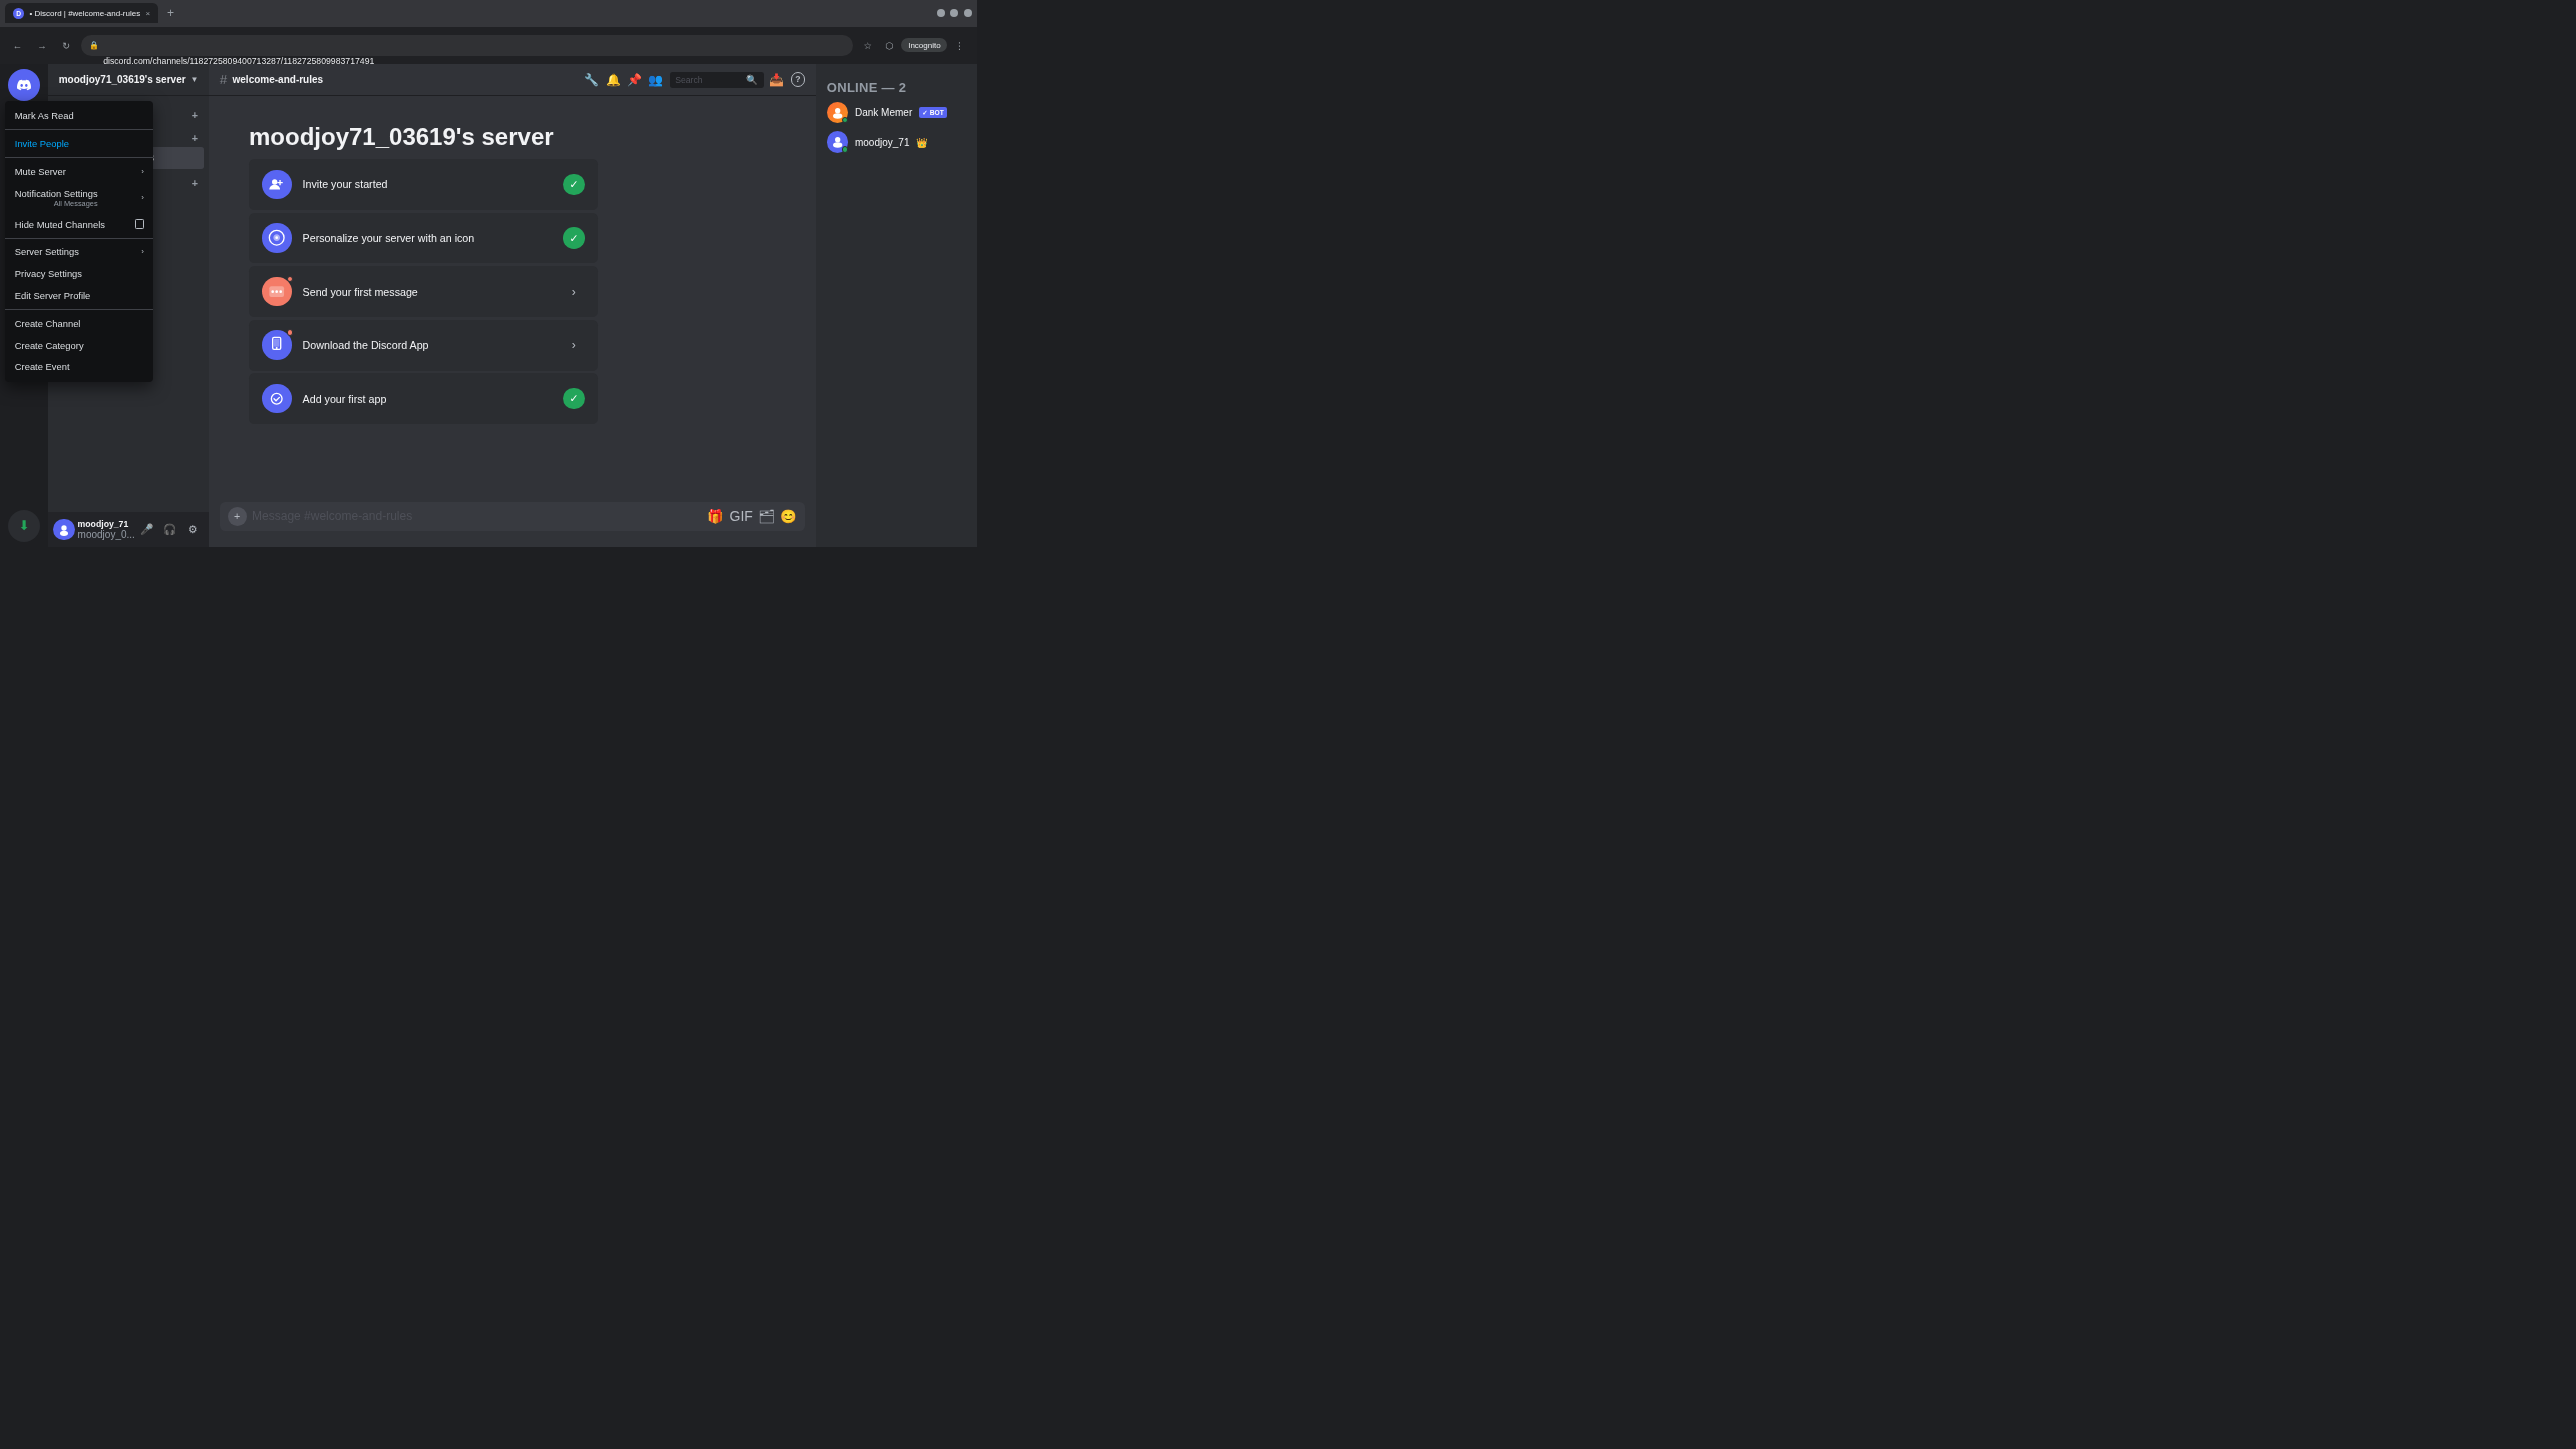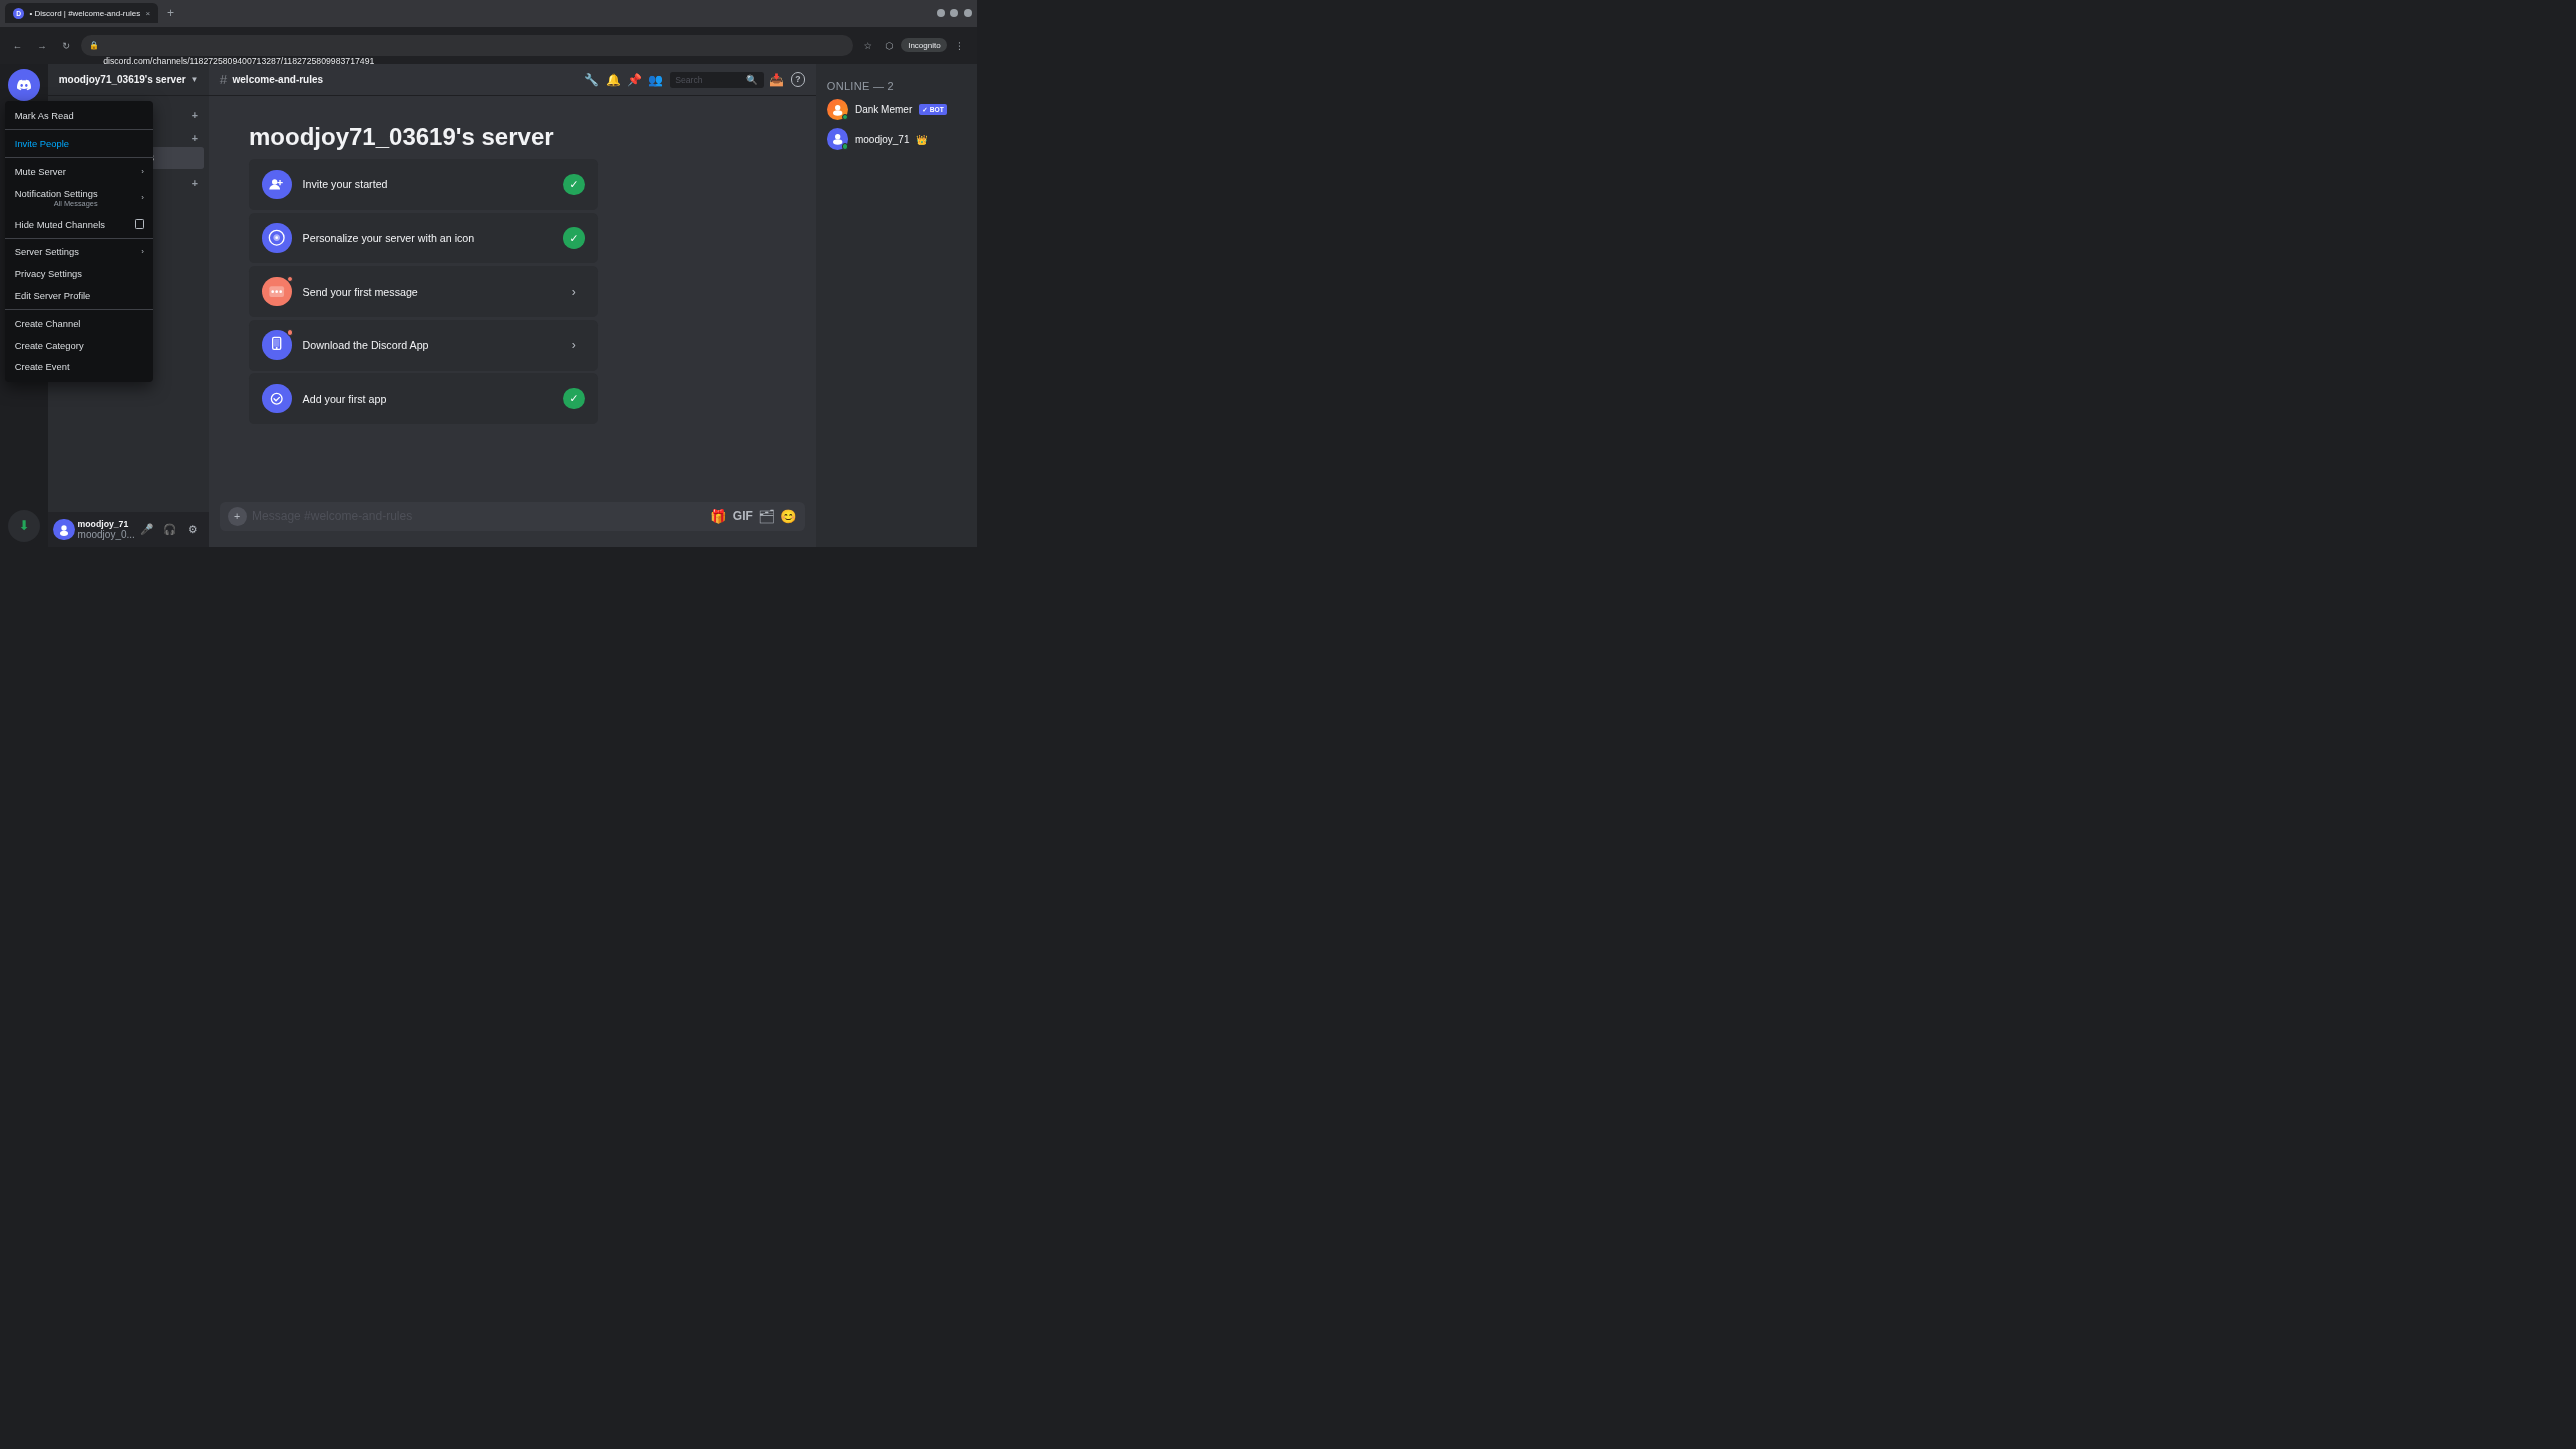--- a/index.html
+++ b/index.html
@@ -392,22 +392,22 @@
     .message-action-icon { color: #b5bac1; cursor: pointer; font-size: 13.4px; }
 
     
     .member-list {
       width: 161px;
       background: #2b2d31;
       padding: 10.7px 5.4px;
       overflow-y: auto;
     }
     .member-section-header {
-      font-size: 11px;
-      font-weight: 400;
+      font-size: 13px;
+      font-weight: 700;
       text-transform: uppercase;
       color: #949ba4;
       letter-spacing: 0.3px;
       padding: 5.4px 5.4px 2.7px;
     }
     .member-item {
       display: flex;
       align-items: center;
       gap: 6.7px;
       padding: 4px 5.4px;
@@ -696,21 +696,21 @@
         </div>
       </div>
     </div>
 
     <div class="message-input-area">
       <div class="message-input-bar">
         <div class="message-add-btn">+</div>
         <span class="message-input-placeholder">Message #welcome-and-rules</span>
         <div class="message-input-actions">
           <span class="message-action-icon">🎁</span>
-          <span class="message-action-icon" style="font-size:12px;font-weight:700;color:#b5bac1;">GIF</span>
+          <span class="message-action-icon" style="font-size:14px;font-weight:400;color:#b5bac1;">GIF</span>
           <span class="message-action-icon">🗂</span>
           <span class="message-action-icon">😊</span>
         </div>
       </div>
     </div>
   </div>
 
   <div class="member-list">
     <div class="member-section-header">ONLINE — 2</div>
 

